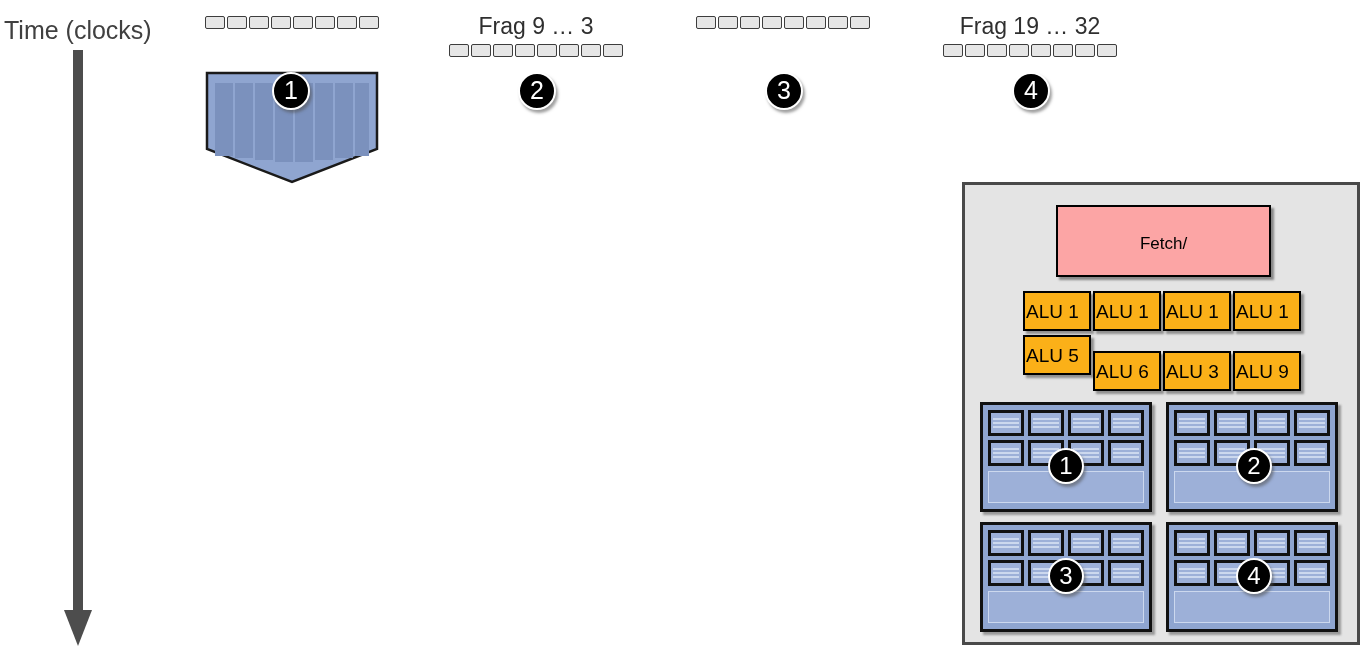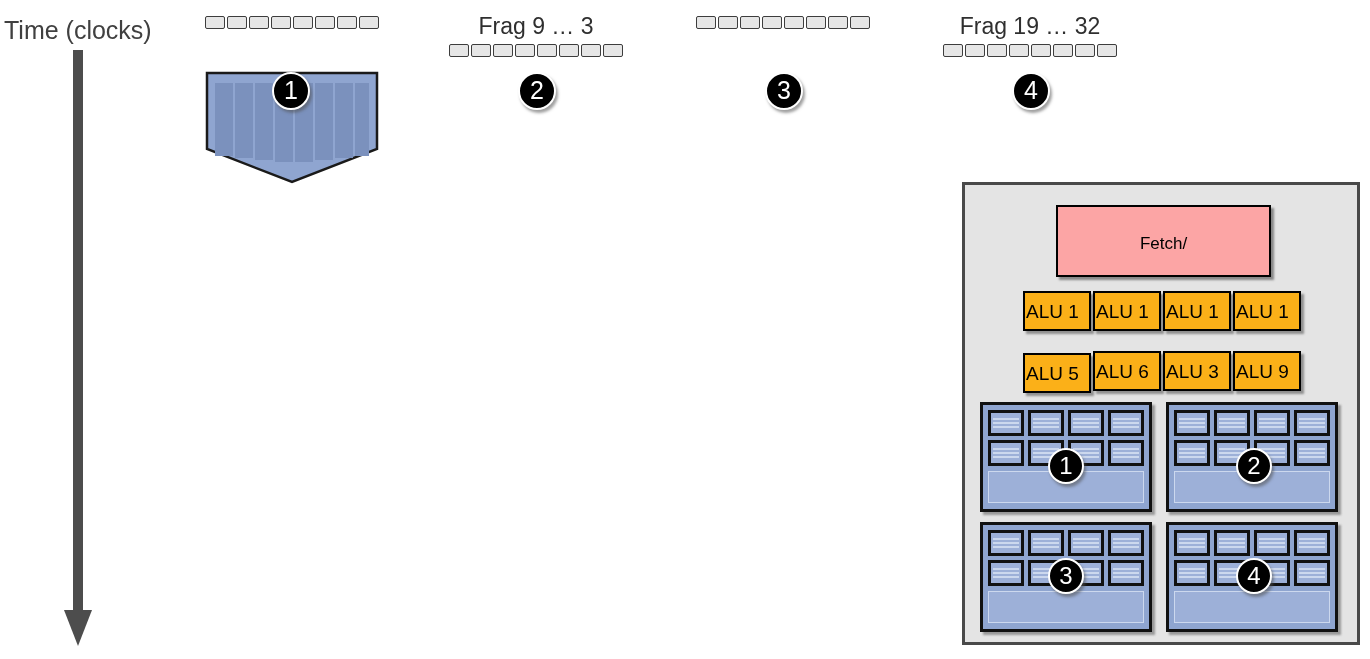--- a/index.html
+++ b/index.html
@@ -274,21 +274,21 @@
 
     <div class="fetch-decode">
       <div>Fetch/</div>
     </div>
 
     <div class="alu" style="left:58px;  top:106px;">ALU 1</div>
     <div class="alu" style="left:128px; top:106px;">ALU 1</div>
     <div class="alu" style="left:198px; top:106px;">ALU 1</div>
     <div class="alu" style="left:268px; top:106px;">ALU 1</div>
 
-    <div class="alu" style="left:58px;  top:168px;">ALU 5</div>
+    <div class="alu" style="left:58px;  top:150px;">ALU 5</div>
     <div class="alu" style="left:128px; top:166px;">ALU 6</div>
     <div class="alu" style="left:198px; top:166px;">ALU 3</div>
     <div class="alu" style="left:268px; top:166px;">ALU 9</div>
 
     <div class="ctx-block" style="left:15px; top:217px;">
       <div class="ctx-grid">
         <div class="ctx-cell">
             <div class="ctx-line"></div>
             <div class="ctx-line"></div>
             <div class="ctx-line"></div>

